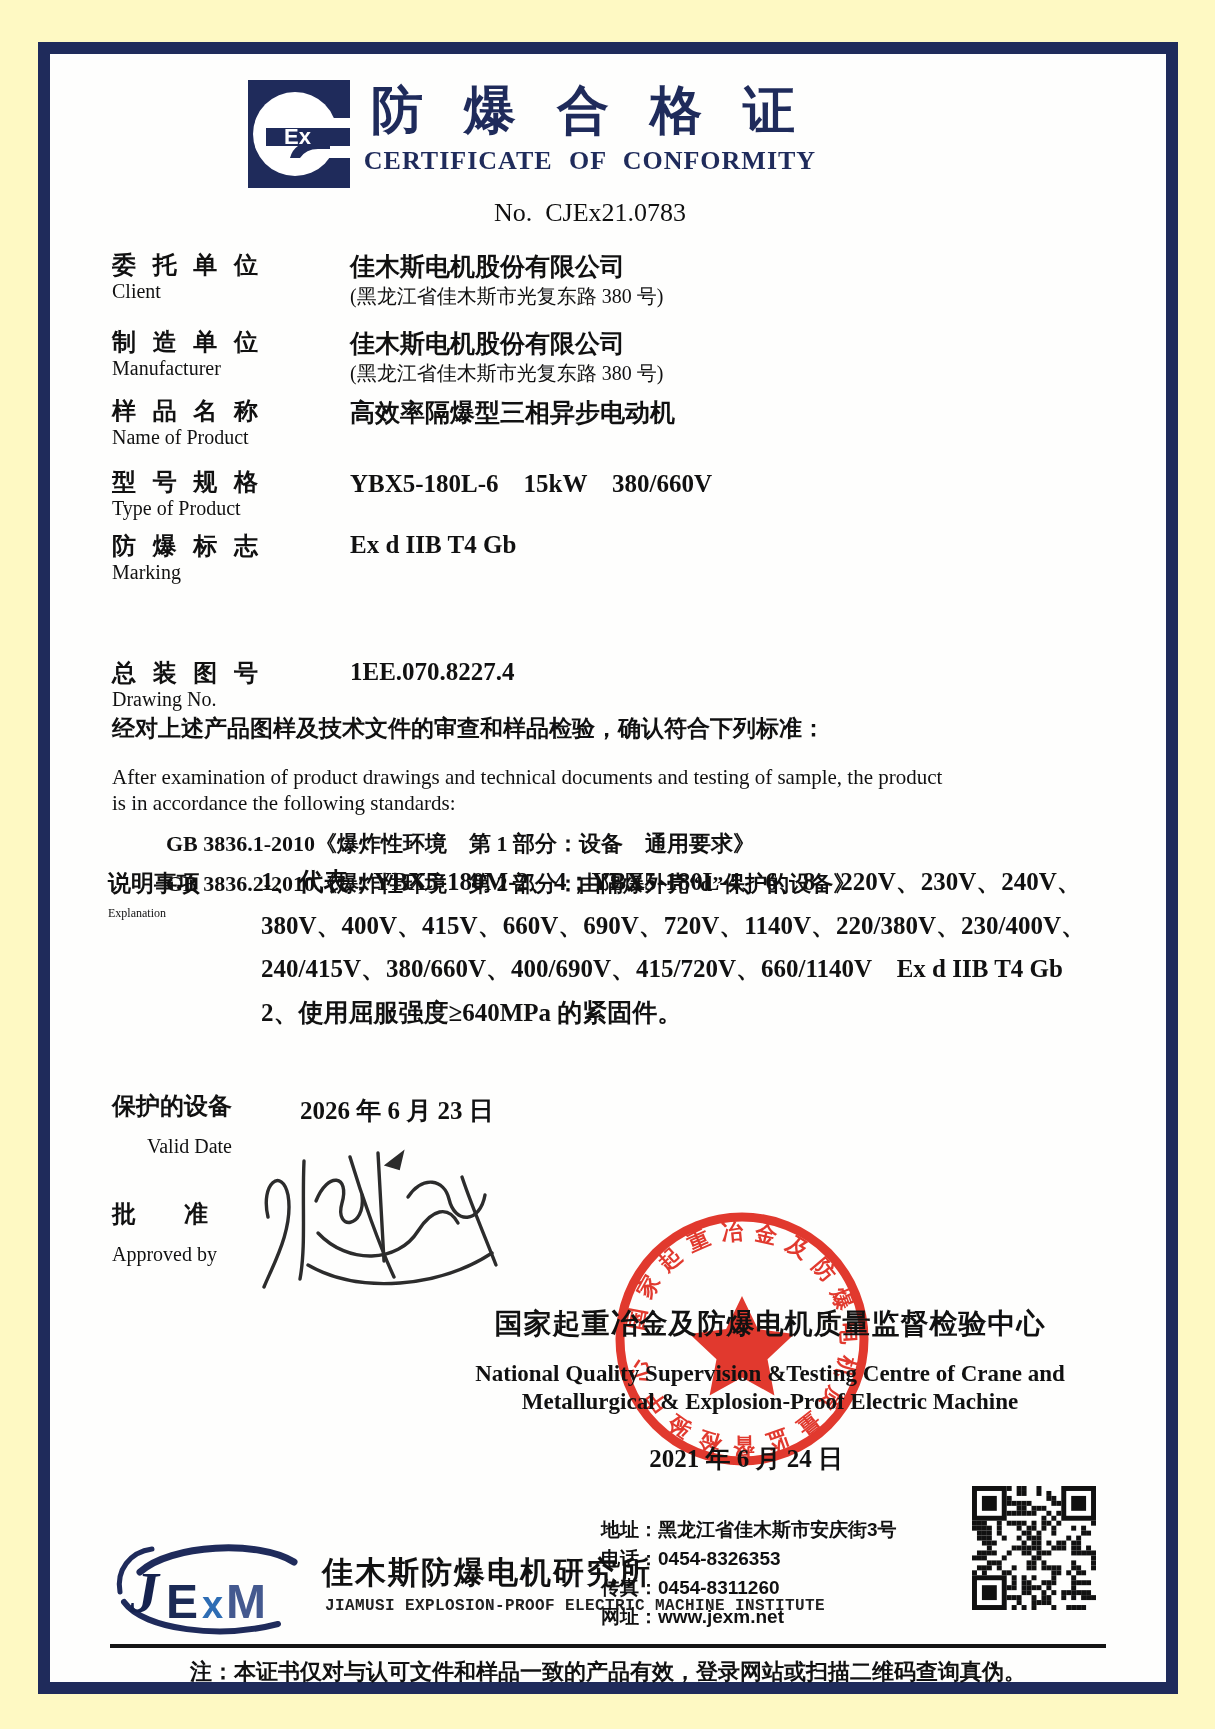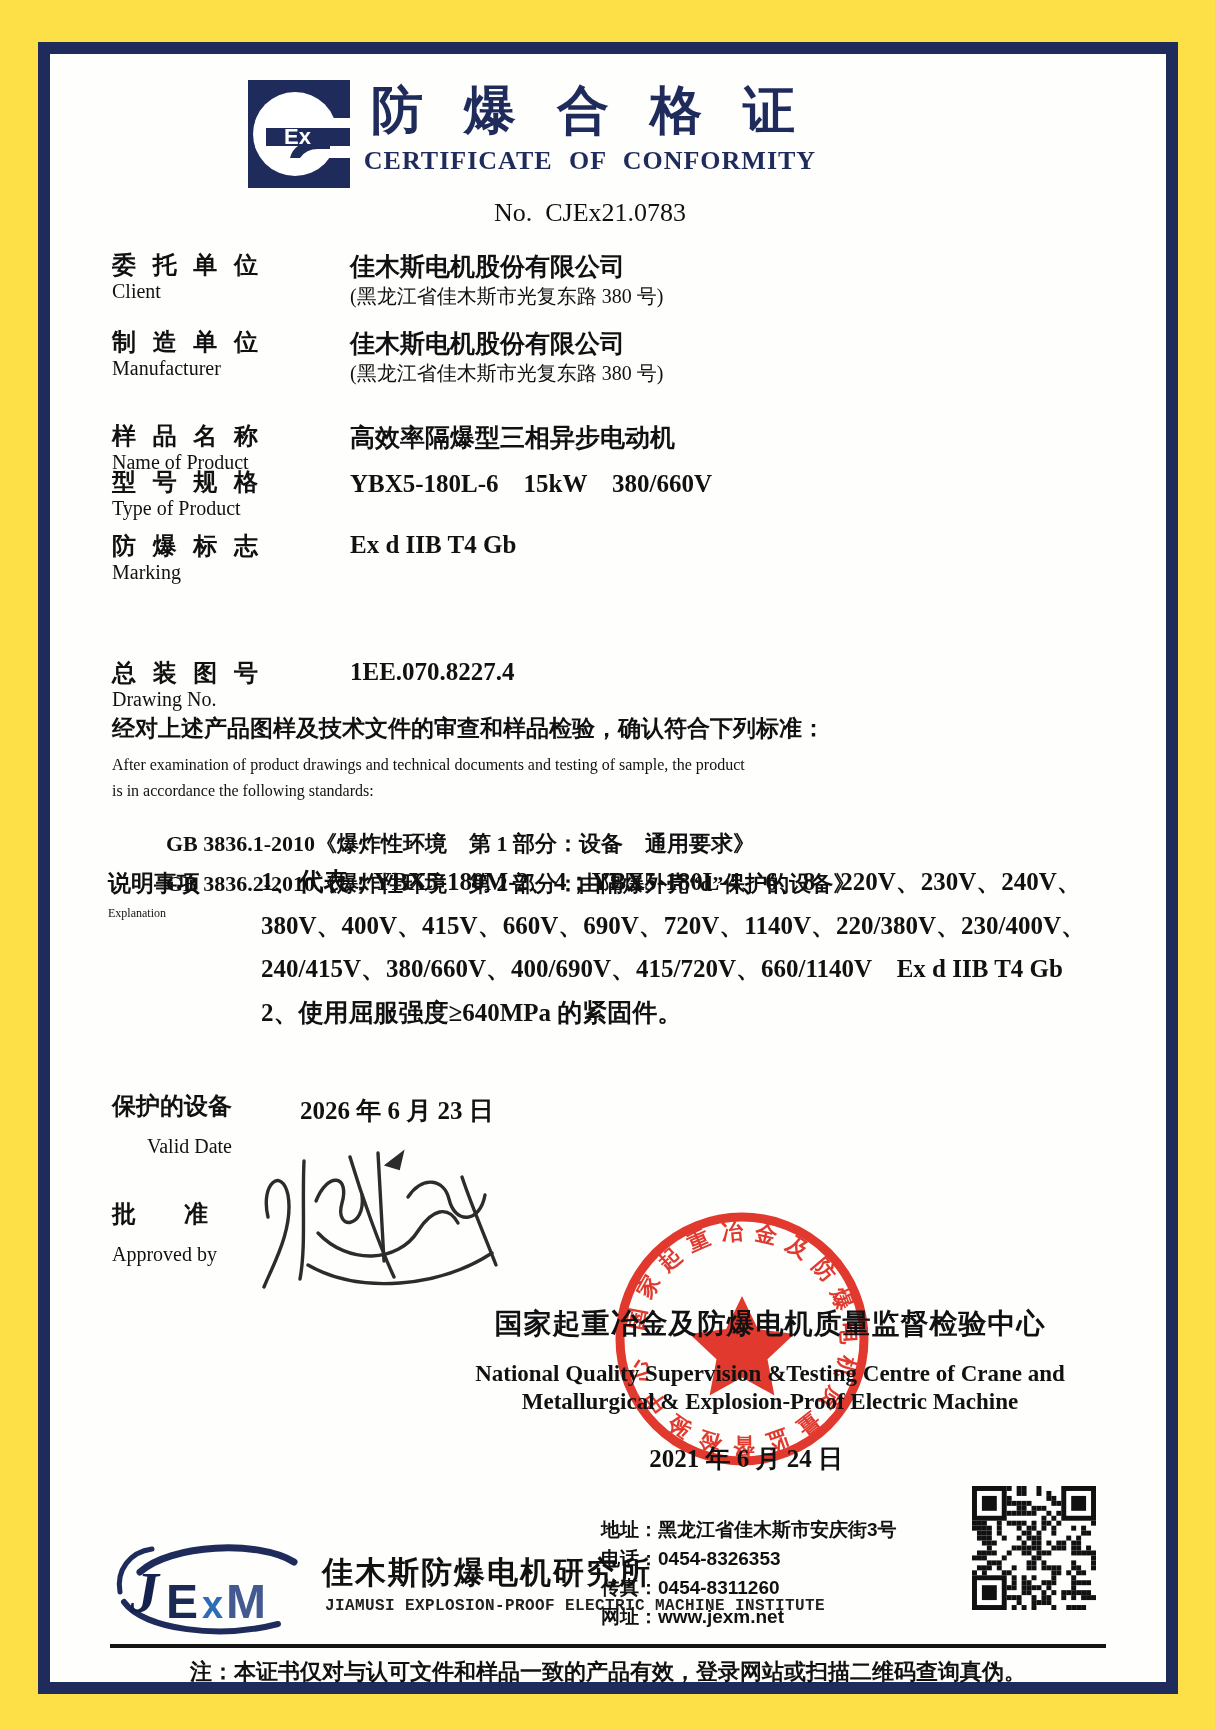--- a/index.html
+++ b/index.html
@@ -1,39 +1,39 @@
 <!DOCTYPE html>
 <html><head>
 <meta charset="utf-8">
 <style>
   * { margin:0; padding:0; box-sizing:border-box; }
   html,body { background:#ffffff; }
   body { width:1215px; height:1729px; position:relative; font-family:"Liberation Serif","DejaVu Serif",serif; color:#111; }
-  .page { position:absolute; inset:0; background:#fde047; overflow:hidden; }
+  .page { position:absolute; inset:0; background:#fef9c3; overflow:hidden; }
   .frame { position:absolute; left:38px; top:42px; width:1140px; height:1652px; border:12px solid #1f2b5b; background:#fefefd; }
   .abs { position:absolute; }
 
   
   .logo-ex { left:248px; top:80px; width:102px; height:108px; }
   .title-cn { left:340px; top:76px; width:500px; text-align:center; font-size:52px; font-weight:bold; color:#1f2b5b; letter-spacing:14px; }
   .title-en { left:340px; top:146px; width:500px; text-align:center; font-size:26px; font-weight:bold; color:#1f2b5b; letter-spacing:1px; word-spacing:9px; }
   .no-line  { left:340px; top:198px; width:500px; text-align:center; font-size:26px; color:#101010; white-space:pre; }
 
   
   .frow { left:112px; width:990px; height:70px; }
   .flabel-cn { position:absolute; left:0; top:0; font-size:24px; font-weight:bold; letter-spacing:5px; font-family:"Liberation Sans","DejaVu Sans",sans-serif; white-space:nowrap; }
   .flabel-en { position:absolute; left:0; top:31px; font-size:20px; white-space:nowrap; }
   .fvalue    { position:absolute; left:238px; top:1px; font-size:25px; font-weight:bold; white-space:nowrap; font-family:"Liberation Serif","DejaVu Serif",serif; }
   .fsub      { position:absolute; left:238px; top:34px; font-size:20px; white-space:nowrap; }
 
   
   .statement { left:112px; top:713px; width:1000px; }
   .st-cn { font-size:23px; font-weight:bold; font-family:"Liberation Sans","DejaVu Sans",sans-serif; white-space:nowrap; }
-  .st-en { font-size:16px; margin-top:8px; white-space:nowrap; line-height:26px; }
-  .st-std { font-size:22px; margin-top:20px; padding-left:54px; white-space:nowrap; line-height:40px; font-weight:600; }
+  .st-en { font-size:21px; margin-top:20px; white-space:nowrap; line-height:26px; }
+  .st-std { font-size:22px; margin-top:8px; padding-left:54px; white-space:nowrap; line-height:40px; font-weight:600; }
 
   
   .exp-label { left:108px; top:868px; }
   .exp-cn { font-size:23px; font-weight:bold; font-family:"Liberation Sans","DejaVu Sans",sans-serif; white-space:nowrap; }
   .exp-en { font-size:12px; margin-top:7px; }
   .exp-body { left:261px; top:860px; width:860px; font-size:25px; line-height:43.5px; font-weight:600; }
   .exp-body div { white-space:nowrap; }
 
   
   .vlabel { left:112px; top:1090px; }
@@ -87,21 +87,21 @@
     <div class="flabel-en">Client</div>
     <div class="fvalue">佳木斯电机股份有限公司</div>
     <div class="fsub">(黑龙江省佳木斯市光复东路 380 号)</div>
   </div>
   <div class="abs frow" style="top:326px;">
     <div class="flabel-cn">制 造 单 位</div>
     <div class="flabel-en">Manufacturer</div>
     <div class="fvalue">佳木斯电机股份有限公司</div>
     <div class="fsub">(黑龙江省佳木斯市光复东路 380 号)</div>
   </div>
-  <div class="abs frow" style="top:420px;">
+  <div class="abs frow" style="top:395px;">
     <div class="flabel-cn">样 品 名 称</div>
     <div class="flabel-en">Name of Product</div>
     <div class="fvalue">高效率隔爆型三相异步电动机</div>
   </div>
   <div class="abs frow" style="top:466px;">
     <div class="flabel-cn">型 号 规 格</div>
     <div class="flabel-en">Type of Product</div>
     <div class="fvalue">YBX5-180L-6　15kW　380/660V</div>
   </div>
   <div class="abs frow" style="top:530px;">

